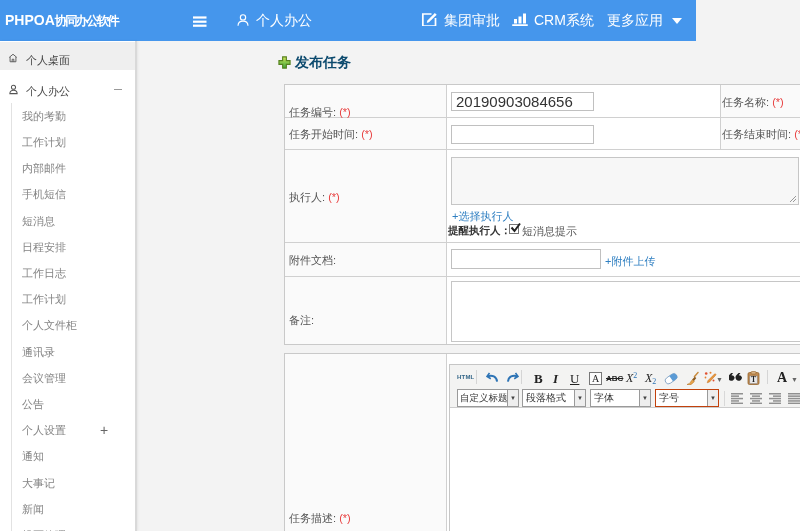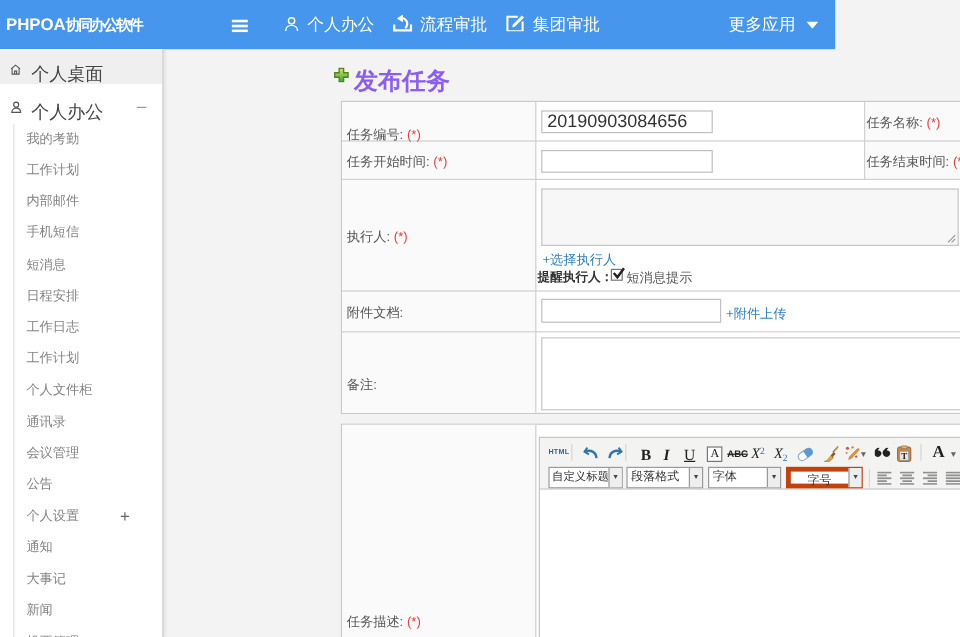--- a/index.html
+++ b/index.html
@@ -10,26 +10,26 @@
 
 #header { position:absolute; left:0; top:0; width:696px; height:41px; background:#4596ec; }
 #logo { position:absolute; left:5px; top:12px; color:#fff; font-size:14px; font-weight:bold; white-space:nowrap;}
 #logo span { font-size:12.5px; letter-spacing:-2px; }
 .nav { position:absolute; top:0; height:41px; color:#fff; font-size:14px; line-height:41px; }
 .nav svg { vertical-align:middle; margin-right:6px; margin-top:-3px; }
 
 
 #sidebar { position:absolute; left:0; top:41px; width:137px; height:490px; background:#fff; border-right:2px solid #d9d9d9; box-shadow:1px 0 2px rgba(0,0,0,0.06); }
 #deskrow { position:absolute; left:0; top:1px; width:135px; height:28px; background:#efefef; }
-.toplab { font-size:15px; color:#444; }
+.toplab { font-size:11px; color:#444; }
 .subitem { position:absolute; left:22px; font-size:11px; color:#848484; line-height:11px; }
 #treeline { position:absolute; left:11px; top:62px; width:1px; height:428px; background:#e2e2e2; }
 
 
-#title { position:absolute; left:295px; top:54px; font-size:20px; font-weight:bold; color:#8b5cf6;text-align:right; }
+#title { position:absolute; left:295px; top:54px; font-size:14px; font-weight:bold; color:#0c4a6e;text-align:right; }
 .tbl { position:absolute; background:#fff; border:1px solid #c9c9c9; }
 .lblcol { position:absolute; left:0; top:0; width:162px; height:100%; background:#fafafa; border-right:1px solid #d0d0d0; }
 .hline { position:absolute; left:0; width:100%; height:1px; background:#d0d0d0; }
 .lbl { position:absolute; font-size:11px; color:#555; }
 .red { color:#e83f3f; }
 .inp { position:absolute; background:#fff; border:1px solid #c0c0c0; }
 .link { font-size:11px; color:#2f7fc1; }
 .ta { position:absolute; border:1px solid #c6c6c6; }
 </style>
 </head>
@@ -41,31 +41,32 @@
   <svg class="abs" style="left:193px;top:16px" width="14" height="11" viewBox="0 0 14 11">
     <rect x="0" y="0.4" width="13.5" height="2.2" fill="#fff"></rect>
     <rect x="0" y="4.6" width="13.5" height="2.2" fill="#fff"></rect>
     <rect x="0" y="8.6" width="13.5" height="2.2" fill="#fff"></rect>
   </svg>
   <div class="nav" style="left:236px">
     <svg width="14" height="14" viewBox="0 0 24 24" fill="none" stroke="#fff" stroke-width="2">
       <circle cx="12" cy="7.5" r="4.5"></circle>
         <path d="M3.5 22c0-5 3.8-8 8.5-8s8.5 3 8.5 8"></path>
     </svg>个人办公</div>
-  <div class="nav" style="left:327px">
-    <svg width="17" height="15" viewBox="0 0 17 15" fill="none" stroke="#fff">
-      <path d="M1.5 8.5v4.8h14V8.5" stroke-width="1.9"></path>
-      <path d="M7.5 3.2a4.6 4.6 0 0 1 4.9 4.6c0 1.6-.8 2.8-1.8 3.5" stroke-width="1.9"></path>
-      <path d="M8.8 0 3.6 3.4l5.2 3.2z" fill="#fff" stroke="none"></path>
-    </svg>流程审批</div>
   <div class="nav" style="left:421px">
     <svg width="17" height="14" viewBox="0 0 24 21" fill="none" stroke="#fff" stroke-width="2.6" style="margin-top:-5px">
       <path d="M15 3H2v18h19v-12"></path>
         <path d="M9 16l2.2-.6L22.8 4 20 1.4 8.6 13l-.6 3z" fill="#fff" stroke="none"></path>
     </svg>集团审批</div>
+  <div class="nav" style="left:512px">
+    <svg width="16" height="13" viewBox="0 0 16 13">
+      <rect x="0" y="11.2" width="16" height="1.8" fill="#fff" rx="0.9"></rect>
+      <rect x="2" y="6" width="3" height="4.5" fill="#fff"></rect>
+      <rect x="6.5" y="3.5" width="3" height="7" fill="#fff"></rect>
+      <rect x="11" y="0.5" width="3" height="10" fill="#fff"></rect>
+    </svg>CRM系统</div>
   <div class="nav" style="left:607px">更多应用</div>
   <svg class="abs" style="left:672px;top:18px" width="10" height="6" viewBox="0 0 10 6">
       <path d="M0 0h10L5 6z" fill="#fff"></path>
     </svg>
 </div>
 
 <div id="sidebar">
   <div id="deskrow"></div>
   <div id="treeline"></div>
 
@@ -207,21 +208,21 @@
     <div class="abs" style="left:317px;top:5px;width:1px;height:14px;background:#d5d5d5"></div>
     <div class="abs" style="left:327px;top:5px;font-size:14px;font-weight:bold;color:#222;font-family:'Liberation Serif',serif">A</div>
     <div class="abs" style="left:341px;top:11px;font-size:7px;color:#666">▼</div>
 
     <div class="abs" style="left:7px;top:24px;width:62px;height:18px;border:1px solid #9a9a9a;background:#fff;font-size:9.5px;color:#333;line-height:16px;padding-left:2px">自定义标题</div>
     <div class="abs" style="left:57px;top:25px;width:11px;height:16px;border-left:1px solid #9a9a9a;background:#eee;font-size:6px;color:#444;text-align:center;line-height:16px">▼</div>
     <div class="abs" style="left:72px;top:24px;width:64px;height:18px;border:1px solid #9a9a9a;background:#fff;font-size:10px;color:#333;line-height:16px;padding-left:3px">段落格式</div>
     <div class="abs" style="left:124px;top:25px;width:11px;height:16px;border-left:1px solid #9a9a9a;background:#eee;font-size:6px;color:#444;text-align:center;line-height:16px">▼</div>
     <div class="abs" style="left:140px;top:24px;width:61px;height:18px;border:1px solid #9a9a9a;background:#fff;font-size:10px;color:#333;line-height:16px;padding-left:3px">字体</div>
     <div class="abs" style="left:189px;top:25px;width:11px;height:16px;border-left:1px solid #9a9a9a;background:#eee;font-size:6px;color:#444;text-align:center;line-height:16px">▼</div>
-    <div class="abs" style="left:205px;top:24px;width:64px;height:18px;border:4px solid #c2410c;background:#fff;font-size:10px;color:#333;line-height:16px;padding-left:14px">字号</div>
+    <div class="abs" style="left:205px;top:24px;width:64px;height:18px;border:1px solid #c2410c;background:#fff;font-size:10px;color:#333;line-height:16px;padding-left:3px">字号</div>
     <div class="abs" style="left:257px;top:25px;width:11px;height:16px;border-left:1px solid #9a9a9a;background:#eee;font-size:6px;color:#444;text-align:center;line-height:16px">▼</div>
     <div class="abs" style="left:274px;top:26px;width:1px;height:15px;background:#d8d8d8"></div>
     <svg class="abs" style="left:281px;top:28px" width="12" height="11" viewBox="0 0 12 11">
       <g fill="#909090">
           <rect y="0" width="12" height="1.5"></rect>
           <rect y="2.4" width="8" height="1.5"></rect>
           <rect y="4.8" width="12" height="1.5"></rect>
           <rect y="7.2" width="8" height="1.5"></rect>
           <rect y="9.6" width="12" height="1.5"></rect>
         </g>

